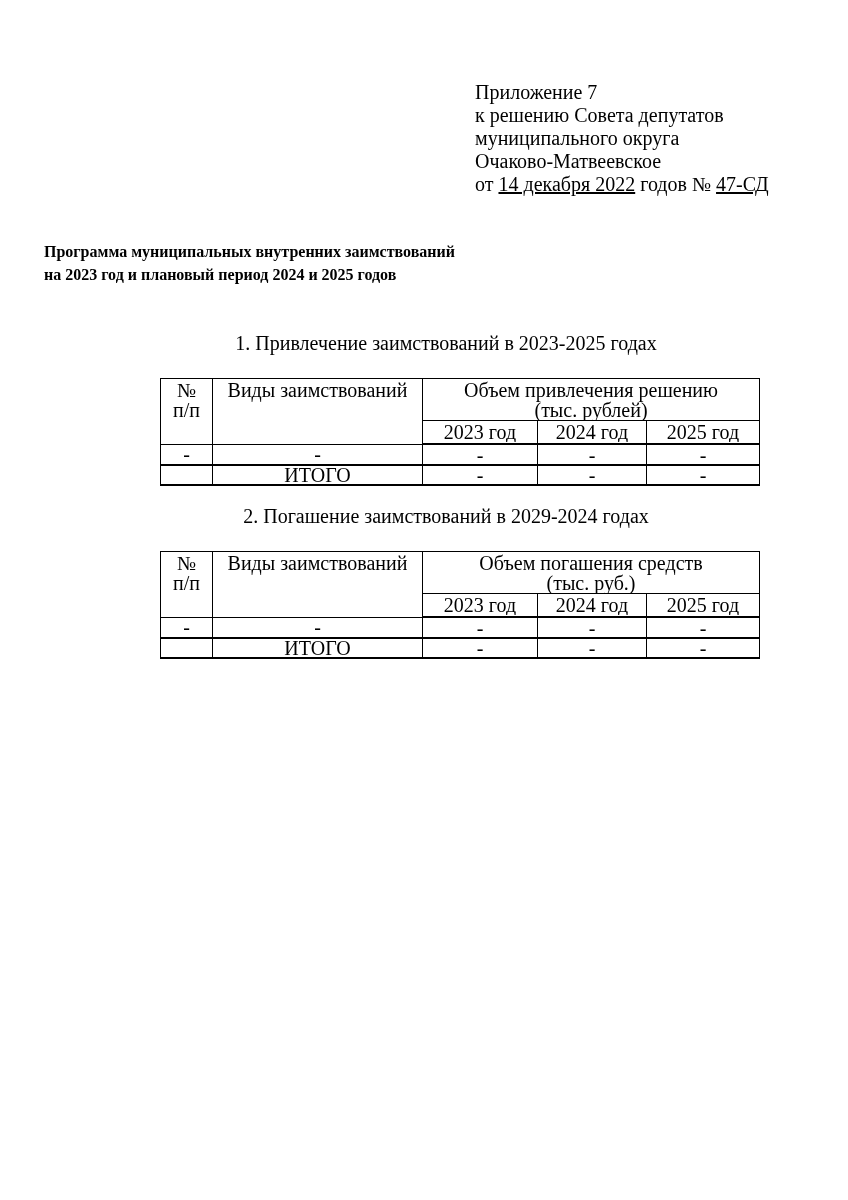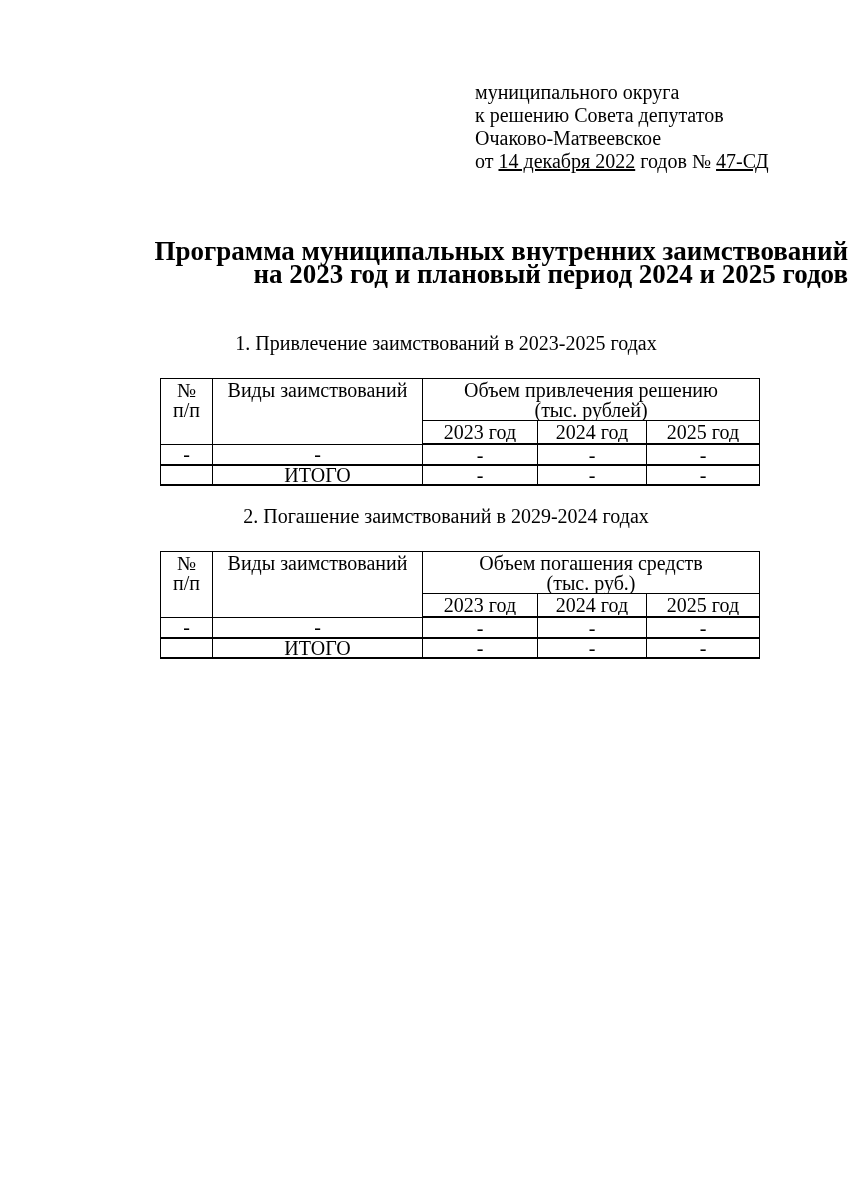--- a/index.html
+++ b/index.html
@@ -21,23 +21,23 @@
     line-height: 23px;
     white-space: nowrap;
   }
   .u { text-decoration: underline; text-align: center; }
   
   .doc-title {
     position: absolute;
     left: 44px;
     width: 804px;
     top: 240px;
-    text-align: right;
+    text-align: left;
     font-weight: bold;
-    font-size: 27px;
+    font-size: 16px;
     line-height: 23px;
   }
   .section-heading {
     position: absolute;
     left: 44px;
     width: 804px;
     text-align: center;
     font-weight: normal;
     font-size: 20px;
     line-height: 23px;
@@ -74,22 +74,23 @@
   tr.data  td { height: 19px; border-bottom-width: 2px; line-height: 18px; }
   tr.total td { height: 18px; border-bottom-width: 2px; line-height: 18px; }
   td.label-left { text-align: left; padding-left: 6px; margin-top: 6px; }
 </style>
 </head>
 <body>
 
 <div class="page">
 
   <div class="appendix">
+    <div>Приложение 7</div>
+    <div>к решению Совета депутатов</div>
     <div>муниципального округа</div>
-    <div>к решению Совета депутатов</div>
     <div>Очаково-Матвеевское</div>
     <div><span>от </span><span class="u">14 декабря 2022</span><span> годов № </span><span class="u">47-СД</span></div>
   </div>
 
   <div class="doc-title">
     <div>Программа муниципальных внутренних заимствований</div>
     <div>на 2023 год и плановый период 2024 и 2025 годов</div>
   </div>
 
   <div class="section-heading s1">1. Привлечение заимствований в 2023-2025 годах</div>

